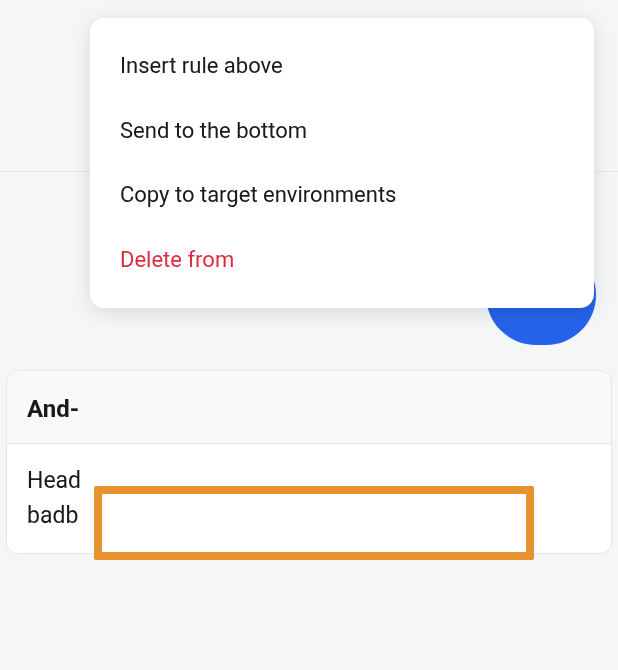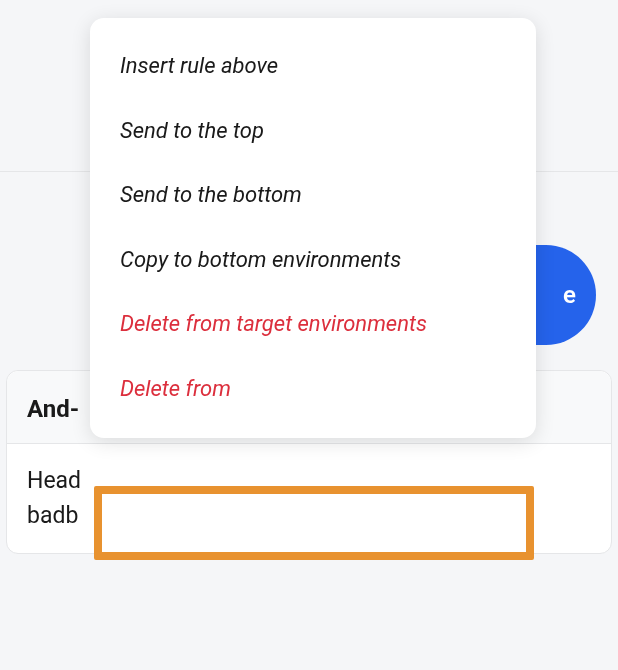--- a/index.html
+++ b/index.html
@@ -70,26 +70,25 @@
     .card-body {
       padding: 20px;
       font-size: 23px;
       color: #1a1a1a;
       line-height: 1.5;
     }
     .dropdown-menu {
       position: absolute;
       top: 18px;
       left: 90px;
-      width: 446px;
+      width: 504px;
       background: white;
       border-radius: 14px;
       box-shadow: 0 4px 20px rgba(0,0,0,0.12);
       padding: 16px 0;
-      font-style: italic;
     }
     .menu-item {
       padding: 18px 30px;
       font-size: 22px;
       color: #1a1a1a;
       cursor: pointer;
       line-height: 1.3;
     }
     .menu-item.danger {
       color: #dc2f3d;
@@ -119,29 +118,23 @@
     <div>Head</div>
     <div>badb</div>
   </div>
 </div>
 
 <div class="dropdown-menu">
   <div class="menu-item">
     <span>Insert rule above</span>
   </div>
   <div class="menu-item">
-    <span>Send to the top</span>
-  </div>
-  <div class="menu-item">
     <span>Send to the bottom</span>
   </div>
   <div class="menu-item">
-    <span>Copy to bottom environments</span>
-  </div>
-  <div class="menu-item danger">
-    <span>Delete from target environments</span>
+    <span>Copy to target environments</span>
   </div>
   <div class="menu-item danger">
     <span>Delete from</span>
   </div>
 </div>
 
 <div class="highlight-box" style="top: 486px; left: 94px; width: 440px; height: 74px;"></div>
 
 </body></html>

